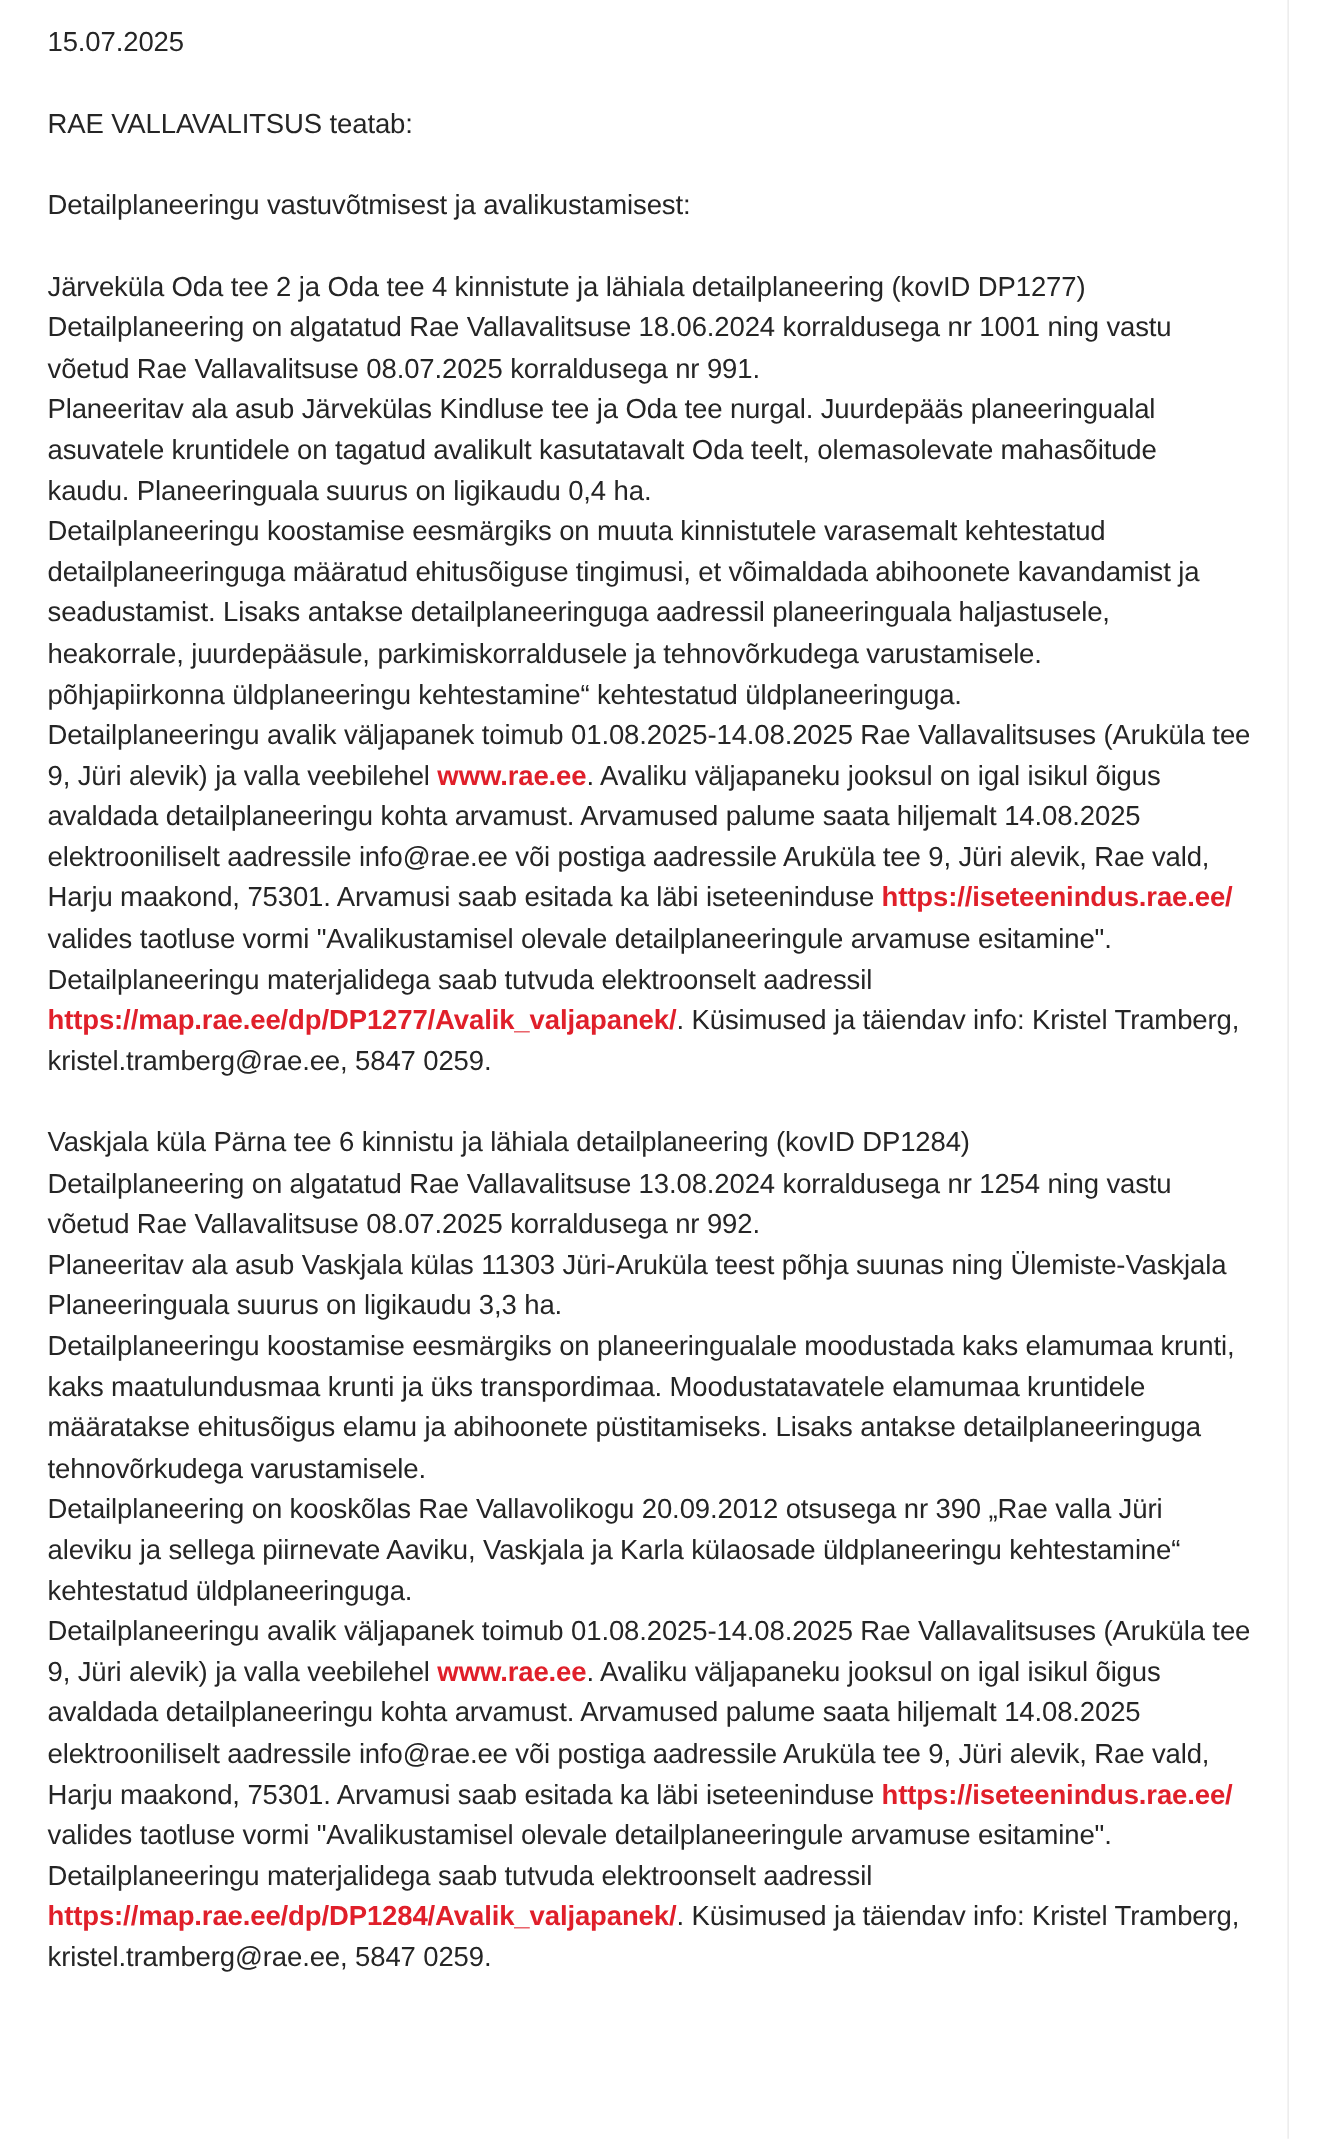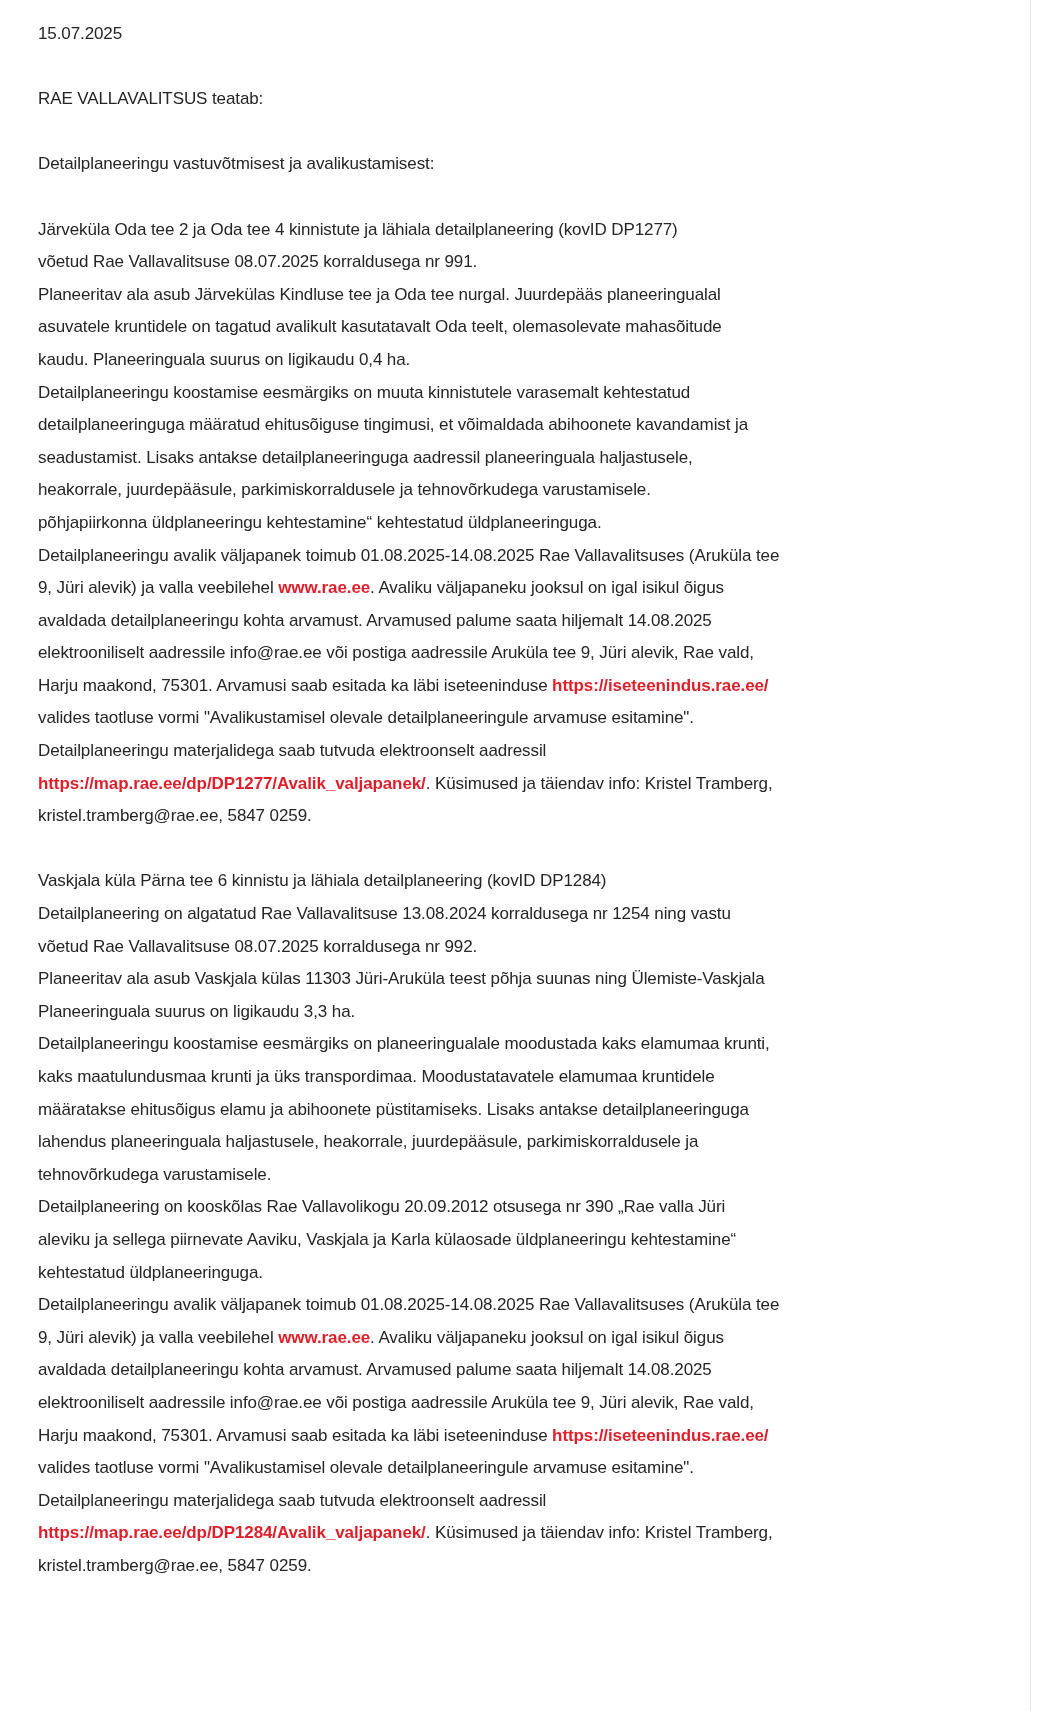--- a/index.html
+++ b/index.html
@@ -16,21 +16,21 @@
     top: 0; bottom: 0;
     left: 1030px;
     width: 1px;
     background: #e8e8e8;
   }
   .article {
     position: absolute;
     left: 38px;
     top: 18px;
     width: 980px;
-    font-size: 17px;
+    font-size: 22px;
     line-height: 32.6px;
     letter-spacing: -0.1px;
   }
   .line { white-space: nowrap; display: block; height: 32.6px; }
   .blank { display: block; height: 32.6px; }
   .bold { font-weight: normal; }
   .link { color: #e01f2a; text-decoration: none; cursor: pointer; font-weight: bold; }
   .section { display: block; }
 </style>
 </head>
@@ -42,20 +42,21 @@
   <span class="line">15.07.2025</span>
   <span class="blank"></span>
   <span class="line">RAE VALLAVALITSUS teatab:</span>
   <span class="blank"></span>
   <span class="line">Detailplaneeringu vastuvõtmisest ja avalikustamisest:</span>
   <span class="blank"></span>
 
   <div class="section">
     <span class="line bold">Järveküla Oda tee 2 ja Oda tee 4 kinnistute ja lähiala detailplaneering (kovID DP1277)</span>
     <div class="section-body">
+        <span class="line"><span>Detailplaneering on algatatud Rae Vallavalitsuse 18.06.2024 korraldusega nr 1001 ning vastu</span></span>
         <span class="line"><span>võetud Rae Vallavalitsuse 08.07.2025 korraldusega nr 991.</span></span>
         <span class="line"><span>Planeeritav ala asub Järvekülas Kindluse tee ja Oda tee nurgal. Juurdepääs planeeringualal</span></span>
         <span class="line"><span>asuvatele kruntidele on tagatud avalikult kasutatavalt Oda teelt, olemasolevate mahasõitude</span></span>
         <span class="line"><span>kaudu. Planeeringuala suurus on ligikaudu 0,4 ha.</span></span>
         <span class="line"><span>Detailplaneeringu koostamise eesmärgiks on muuta kinnistutele varasemalt kehtestatud</span></span>
         <span class="line"><span>detailplaneeringuga määratud ehitusõiguse tingimusi, et võimaldada abihoonete kavandamist ja</span></span>
         <span class="line"><span>seadustamist. Lisaks antakse detailplaneeringuga aadressil planeeringuala haljastusele,</span></span>
         <span class="line"><span>heakorrale, juurdepääsule, parkimiskorraldusele ja tehnovõrkudega varustamisele.</span></span>
         <span class="line"><span>põhjapiirkonna üldplaneeringu kehtestamine“ kehtestatud üldplaneeringuga.</span></span>
         <span class="line"><span>Detailplaneeringu avalik väljapanek toimub 01.08.2025-14.08.2025 Rae Vallavalitsuses (Aruküla tee</span></span>
@@ -75,21 +76,20 @@
   <div class="section">
     <span class="line bold">Vaskjala küla Pärna tee 6 kinnistu ja lähiala detailplaneering (kovID DP1284)</span>
     <div class="section-body">
         <span class="line"><span>Detailplaneering on algatatud Rae Vallavalitsuse 13.08.2024 korraldusega nr 1254 ning vastu</span></span>
         <span class="line"><span>võetud Rae Vallavalitsuse 08.07.2025 korraldusega nr 992.</span></span>
         <span class="line"><span>Planeeritav ala asub Vaskjala külas 11303 Jüri-Aruküla teest põhja suunas ning Ülemiste-Vaskjala</span></span>
         <span class="line"><span>Planeeringuala suurus on ligikaudu 3,3 ha.</span></span>
         <span class="line"><span>Detailplaneeringu koostamise eesmärgiks on planeeringualale moodustada kaks elamumaa krunti,</span></span>
         <span class="line"><span>kaks maatulundusmaa krunti ja üks transpordimaa. Moodustatavatele elamumaa kruntidele</span></span>
         <span class="line"><span>määratakse ehitusõigus elamu ja abihoonete püstitamiseks. Lisaks antakse detailplaneeringuga</span></span>
-        <span class="line"><span>lahendus planeeringuala haljastusele, heakorrale, juurdepääsule, parkimiskorraldusele ja</span></span>
         <span class="line"><span>tehnovõrkudega varustamisele.</span></span>
         <span class="line"><span>Detailplaneering on kooskõlas Rae Vallavolikogu 20.09.2012 otsusega nr 390 „Rae valla Jüri</span></span>
         <span class="line"><span>aleviku ja sellega piirnevate Aaviku, Vaskjala ja Karla külaosade üldplaneeringu kehtestamine“</span></span>
         <span class="line"><span>kehtestatud üldplaneeringuga.</span></span>
         <span class="line"><span>Detailplaneeringu avalik väljapanek toimub 01.08.2025-14.08.2025 Rae Vallavalitsuses (Aruküla tee</span></span>
         <span class="line"><span>9, Jüri alevik) ja valla veebilehel </span><a class="link">www.rae.ee</a><span>. Avaliku väljapaneku jooksul on igal isikul õigus</span></span>
         <span class="line"><span>avaldada detailplaneeringu kohta arvamust. Arvamused palume saata hiljemalt 14.08.2025</span></span>
         <span class="line"><span>elektrooniliselt aadressile info@rae.ee või postiga aadressile Aruküla tee 9, Jüri alevik, Rae vald,</span></span>
         <span class="line"><span>Harju maakond, 75301. Arvamusi saab esitada ka läbi iseteeninduse </span><a class="link">https://iseteenindus.rae.ee/</a></span>
         <span class="line"><span>valides taotluse vormi "Avalikustamisel olevale detailplaneeringule arvamuse esitamine".</span></span>

